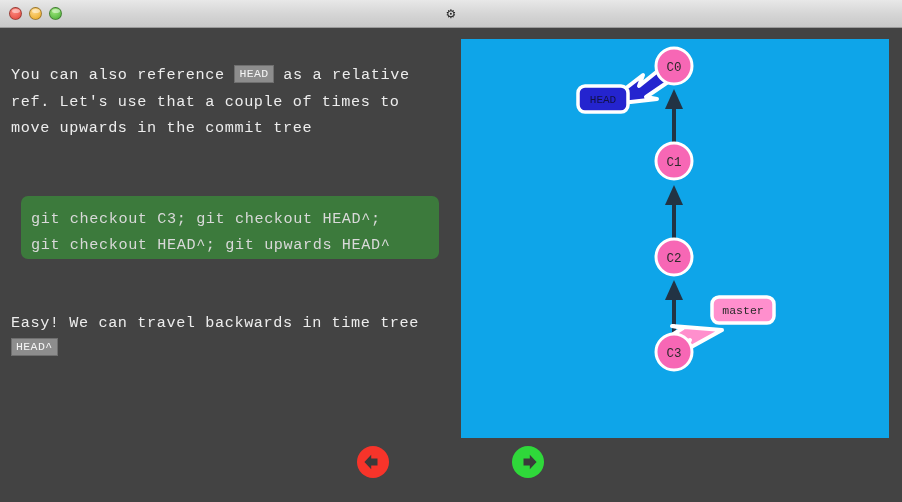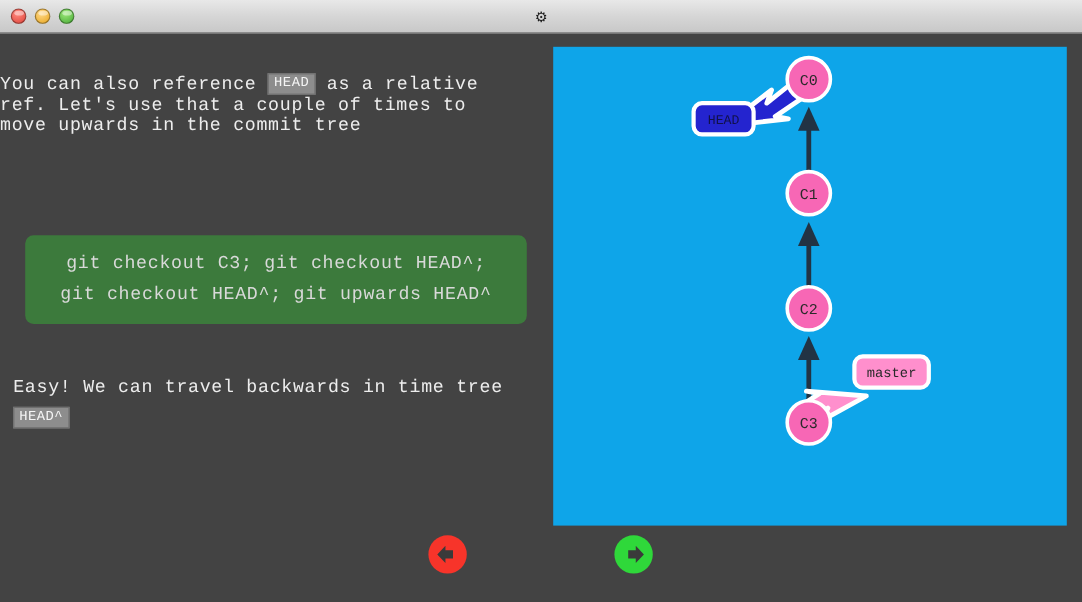--- a/index.html
+++ b/index.html
@@ -75,26 +75,26 @@
     font-size: 12px;
     color: #1d1d1d;
     line-height: 1;
     position: relative;
     top: 0px;
   }
 
   
   #lesson-text {
     position: absolute;
-    left: 0;
+    left: 11px;
     top: 62px;
     width: 436px;
     font-family: "Liberation Mono", "DejaVu Sans Mono", monospace;
     font-size: 15.2px;
-    line-height: 16px;
+    line-height: 26px;
     color: #ededed;
     letter-spacing: 0.6px;
   }
 
   code.inline {
     background: #8d8d8d;
     color: #f5f5f5;
     border: 1px solid #6f6f6f;
     font-family: "Liberation Mono", "DejaVu Sans Mono", monospace;
     font-size: 11.5px;
@@ -105,27 +105,27 @@
     white-space: nowrap;
   }
 
   #command-block {
     position: absolute;
     left: 21px;
     top: 196px;
     width: 418px;
     background: #3c7a3c;
     border-radius: 7px;
-    padding: 10px 10px 12px 10px;
+    padding: 10px 10px 1px 10px;
     font-family: "Liberation Mono", "DejaVu Sans Mono", monospace;
     font-size: 15.2px;
     line-height: 26px;
     color: #d9d9d9;
     letter-spacing: 0.6px;
-    text-align: center;
+    text-align: left;
   }
 
   #closing-text {
     position: absolute;
     left: 11px;
     top: 311px;
     width: 436px;
     font-family: "Liberation Mono", "DejaVu Sans Mono", monospace;
     font-size: 15.2px;
     line-height: 25px;

